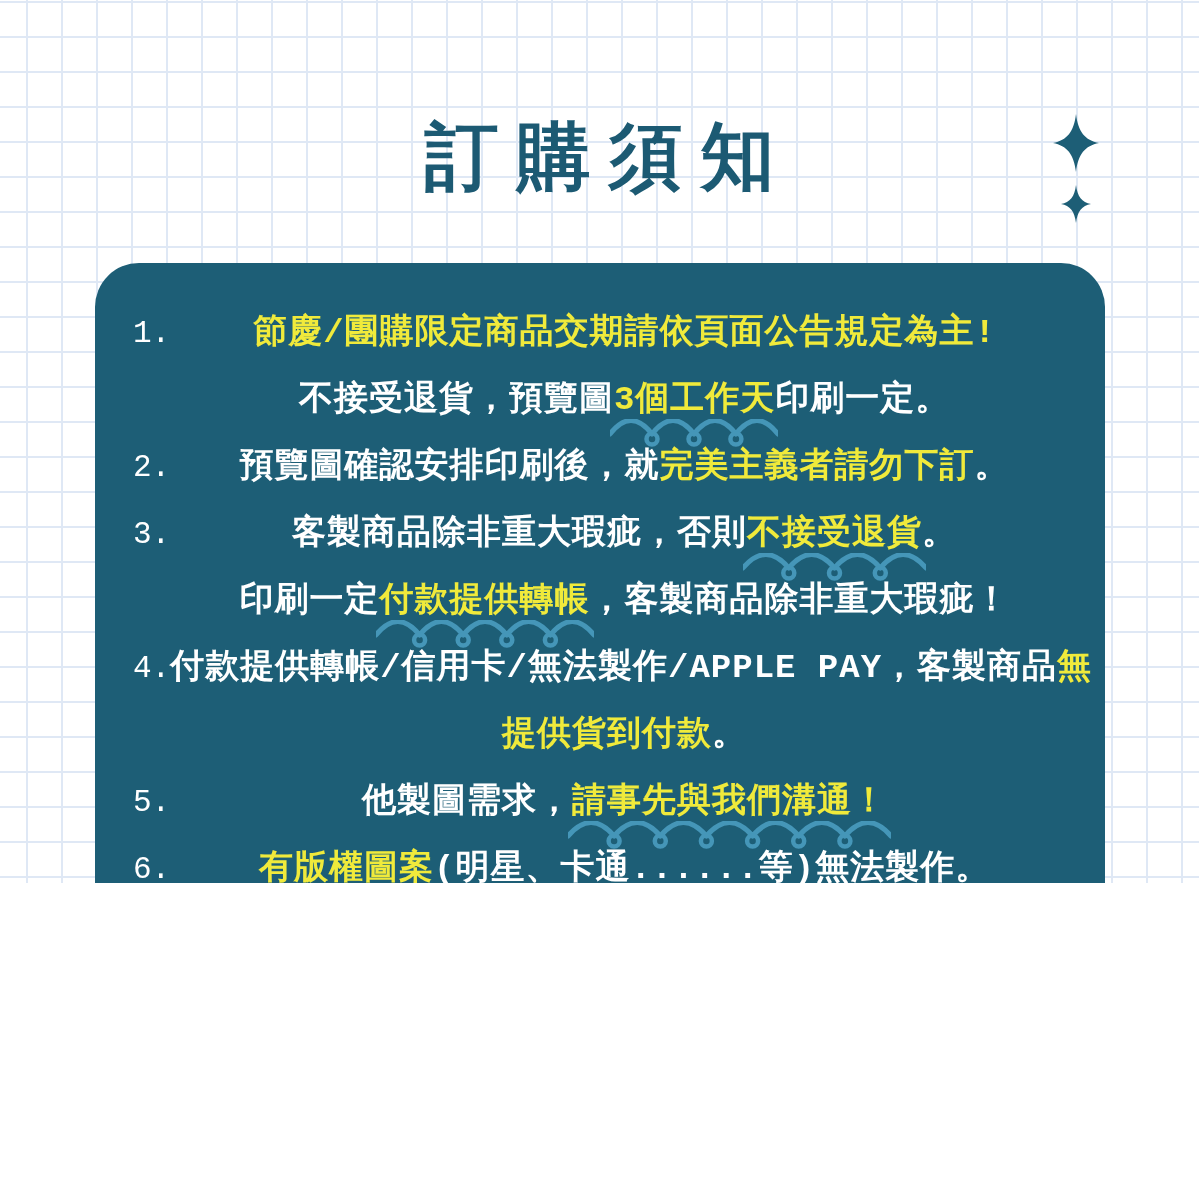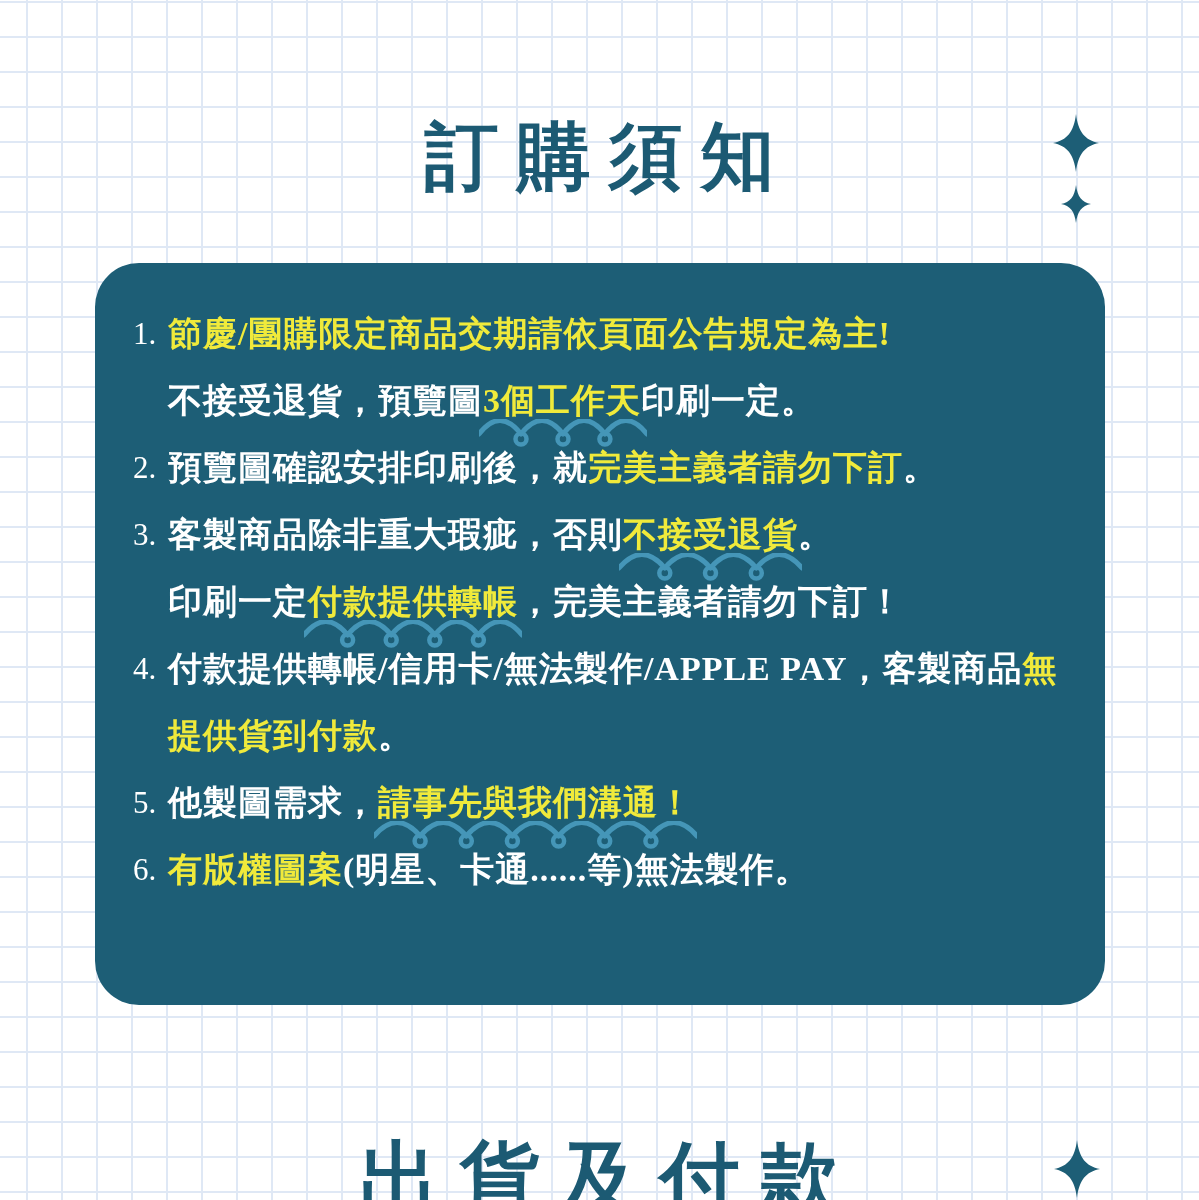--- a/index.html
+++ b/index.html
@@ -1,26 +1,26 @@
 <!DOCTYPE html>
 <html><head>
 <meta charset="utf-8">
 <style>
   html,body{margin:0;padding:0;}
   .page{
     position:relative;
-    width:1199px;height:1200px;
+    width:1199px;height:883px;
     overflow:hidden;
     background-color:#ffffff;
     background-image:
       linear-gradient(to right,#dfe8f5 2px,transparent 2px),
       linear-gradient(to bottom,#dfe8f5 2px,transparent 2px);
     background-size:35px 35px;
     background-position:26px 1px;
-    font-family:Liberation Serif, serif;
+    font-family:Liberation Mono, monospace;
   }
   .page-title{
     position:absolute;top:108px;left:0;width:100%;
     margin:0;text-align:center;
     font-size:74px;font-weight:bold;
     letter-spacing:18px;text-indent:18px;
     color:#1c5a73;white-space:nowrap;
   }
   .sparkles{position:absolute;display:flex;flex-direction:column;align-items:center;}
   .sparkles.top{left:1053px;top:114px;gap:13px;}
@@ -30,21 +30,21 @@
     width:1010px;height:742px;
     background:#1d5e76;border-radius:44px;
     box-sizing:border-box;
     padding:37px 26px 0 38px;
   }
   .notice-item{display:flex;align-items:flex-start;}
   .num-col{
     flex:0 0 35px;color:#ffffff;
     font-size:31px;line-height:67px;font-weight:400;
   }
-  .text-col{flex:1 1 auto;min-width:0;}
+  .text-col{flex:1 1 auto;min-width:0;text-align:center;}
   .line{
     white-space:nowrap;
     font-size:34px;line-height:67px;font-weight:700;
     color:#ffffff;letter-spacing:1px;
   }
   .seg{color:#ffffff;}
   .seg.hl{color:#f0ea3b;}
   .squiggle-wrap{position:relative;display:inline-block;}
   .squiggle{position:absolute;left:-4px;bottom:-15px;pointer-events:none;}
   .footer-title{
@@ -101,21 +101,21 @@
                   <circle cx="45.8" cy="20" r="5.5" fill="none" stroke="#4596b8" stroke-width="4.5"></circle>
                   <circle cx="91.5" cy="20" r="5.5" fill="none" stroke="#4596b8" stroke-width="4.5"></circle>
                   <circle cx="137.3" cy="20" r="5.5" fill="none" stroke="#4596b8" stroke-width="4.5"></circle>
                 </svg></span><span class="seg">。</span></div>
             <div class="line"><span class="seg">印刷一定</span><span class="squiggle-wrap"><span class="seg hl">付款提供轉帳</span><svg class="squiggle" width="218" height="30" viewBox="0 0 218 30">
                   <path d="M0.0 15 Q21.8 -12 43.6 15 M43.6 15 Q65.4 -12 87.2 15 M87.2 15 Q109.0 -12 130.8 15 M130.8 15 Q152.6 -12 174.4 15 M174.4 15 Q196.2 -12 218.0 15 " fill="none" stroke="#4596b8" stroke-width="5" stroke-linecap="round"></path>
                   <circle cx="43.6" cy="20" r="5.5" fill="none" stroke="#4596b8" stroke-width="4.5"></circle>
                   <circle cx="87.2" cy="20" r="5.5" fill="none" stroke="#4596b8" stroke-width="4.5"></circle>
                   <circle cx="130.8" cy="20" r="5.5" fill="none" stroke="#4596b8" stroke-width="4.5"></circle>
                   <circle cx="174.4" cy="20" r="5.5" fill="none" stroke="#4596b8" stroke-width="4.5"></circle>
-                </svg></span><span class="seg">，完美主義者請勿下訂！</span></div>
+                </svg></span><span class="seg">，客製商品除非重大瑕疵！</span></div>
           </div>
         </div>
         <div class="notice-item">
           <div class="num-col">4.</div>
           <div class="text-col">
             <div class="line"><span class="seg">付款提供轉帳/信用卡/無法製作/APPLE PAY，客製商品</span><span class="seg hl">無</span></div>
             <div class="line"><span class="seg hl">提供貨到付款</span><span class="seg">。</span></div>
           </div>
         </div>
         <div class="notice-item">

